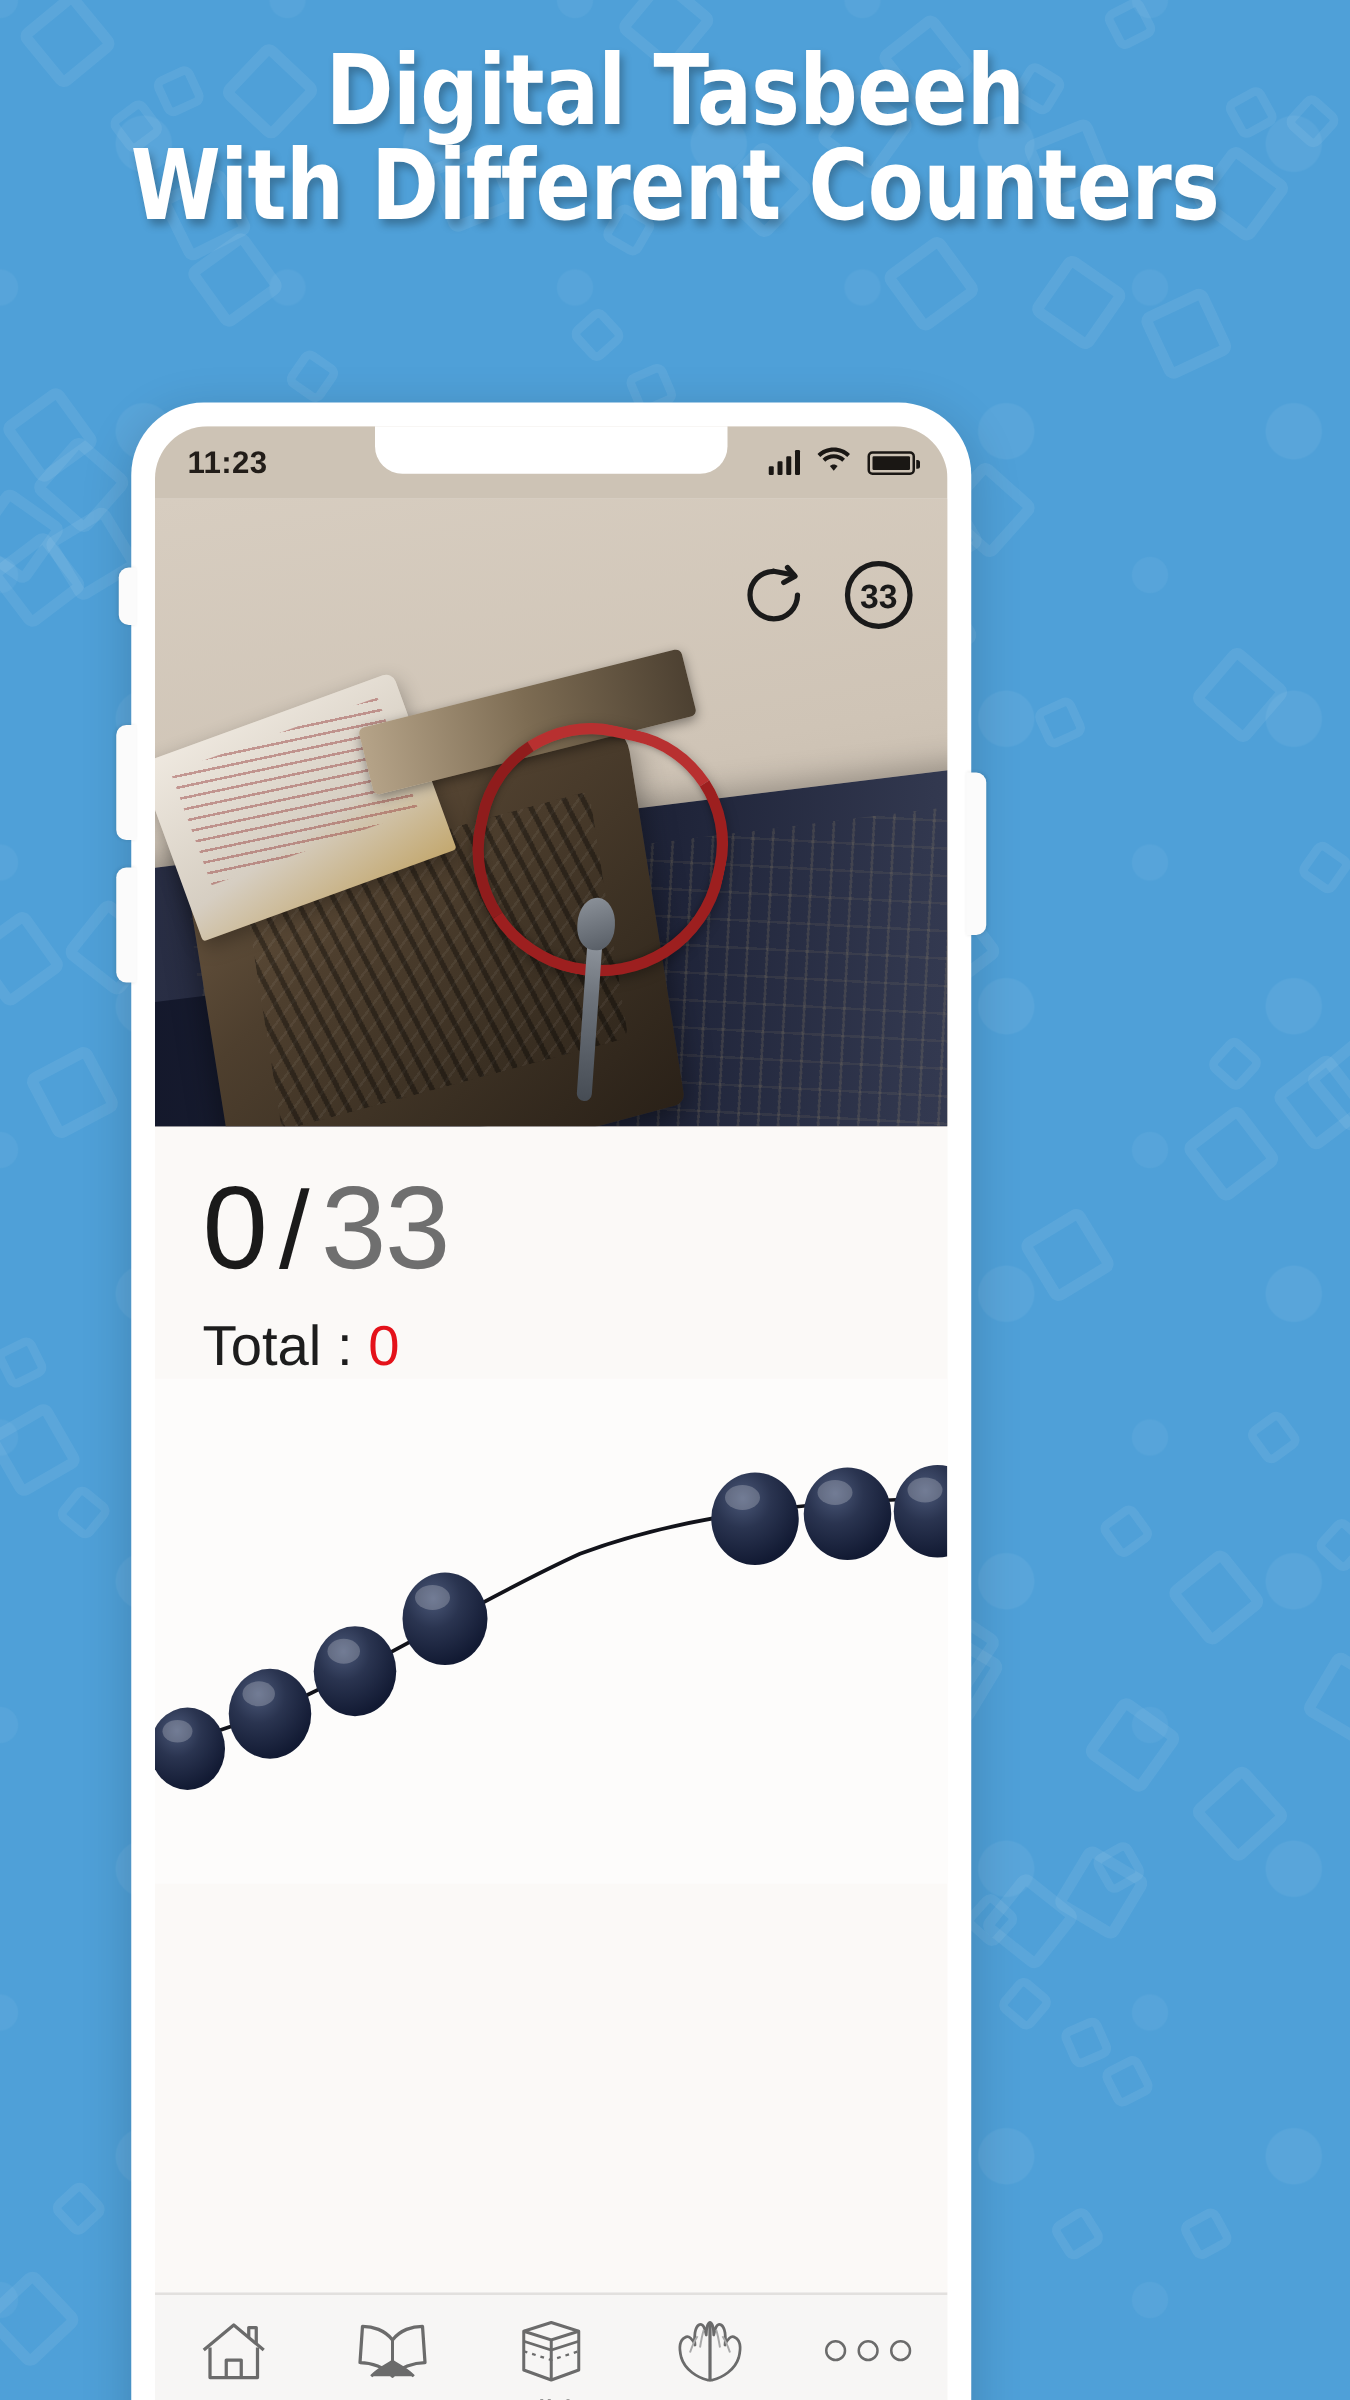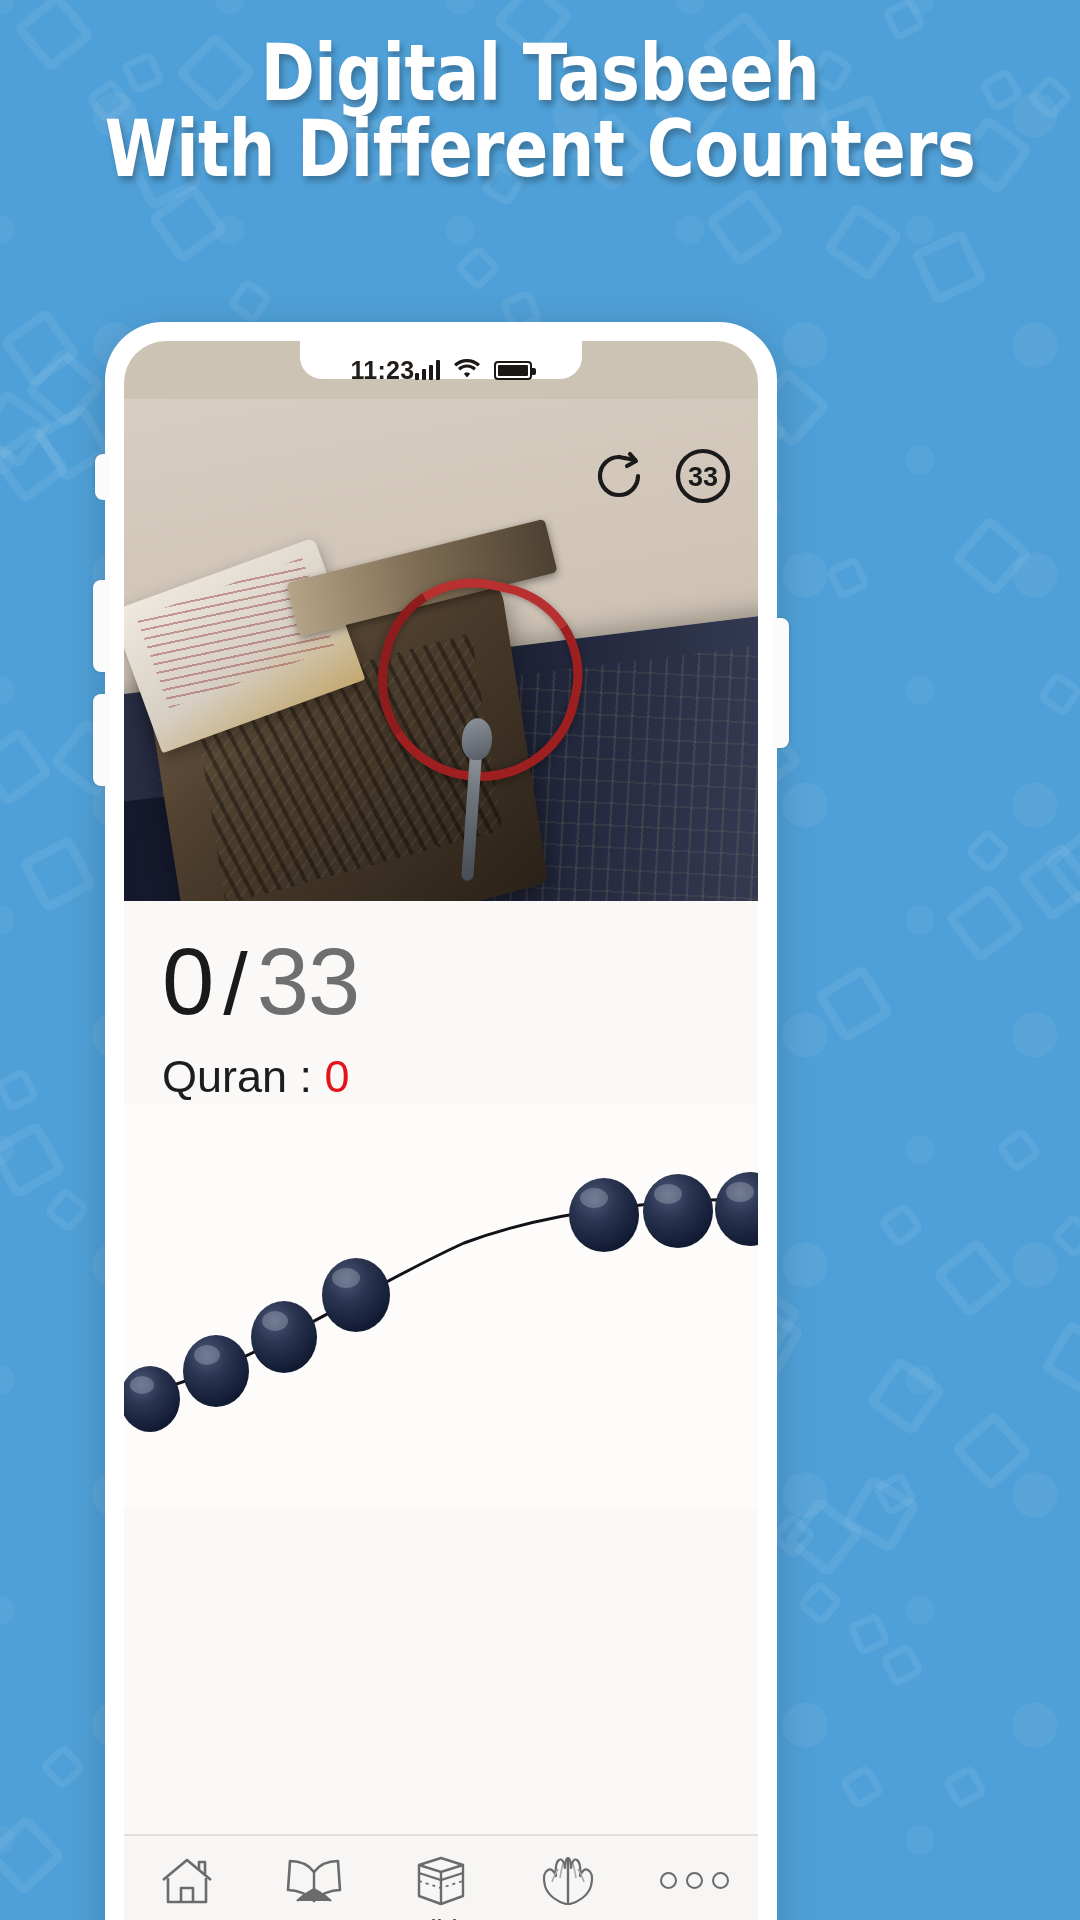--- a/index.html
+++ b/index.html
@@ -84,21 +84,21 @@
     background:#fbf9f7;
   }
 
   
   #statusbar{
     position:relative;
     height:58px;
     background:#cdc3b5;
     display:flex;
     align-items:center;
-    justify-content:center;
+    justify-content:space-between;
     padding:0 26px;
     color:#221d19;
   }
   #notch{
     position:absolute;
     left:50%; transform:translateX(-50%);
     top:-2px;
     width:282px; height:40px;
     background:#ffffff;
     border-radius:0 0 22px 22px;
@@ -521,21 +521,21 @@
       </div>
     </div>
 
     <div id="counter-panel">
       <div id="count-row">
         <span class="cur">0</span>
         <span class="sep">/</span>
         <span class="tgt">33</span>
       </div>
       <div id="total-row">
-        <span>Quran :</span>
+        <span>Total :</span>
         <span class="tval">0</span>
       </div>
     </div>
 
     <div id="beads-area">
       <svg width="634" height="404" viewBox="0 0 634 404">
         <defs>
           <radialGradient id="bg1" cx="36%" cy="28%" r="72%">
             <stop offset="0%" stop-color="#4b5878"></stop>
             <stop offset="45%" stop-color="#2a3450"></stop>

